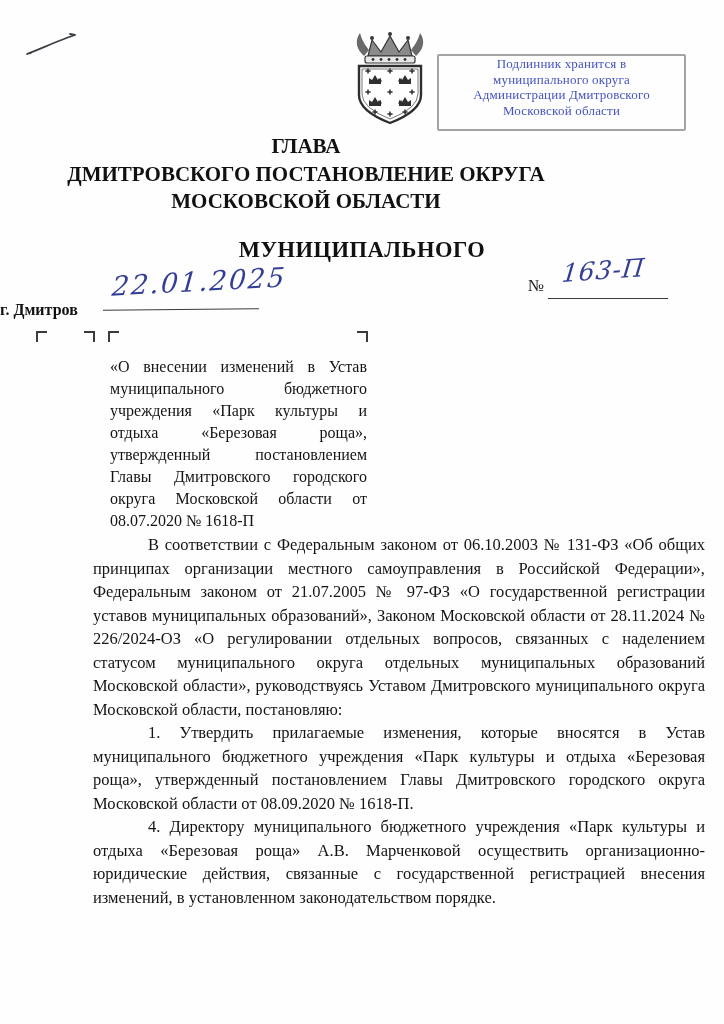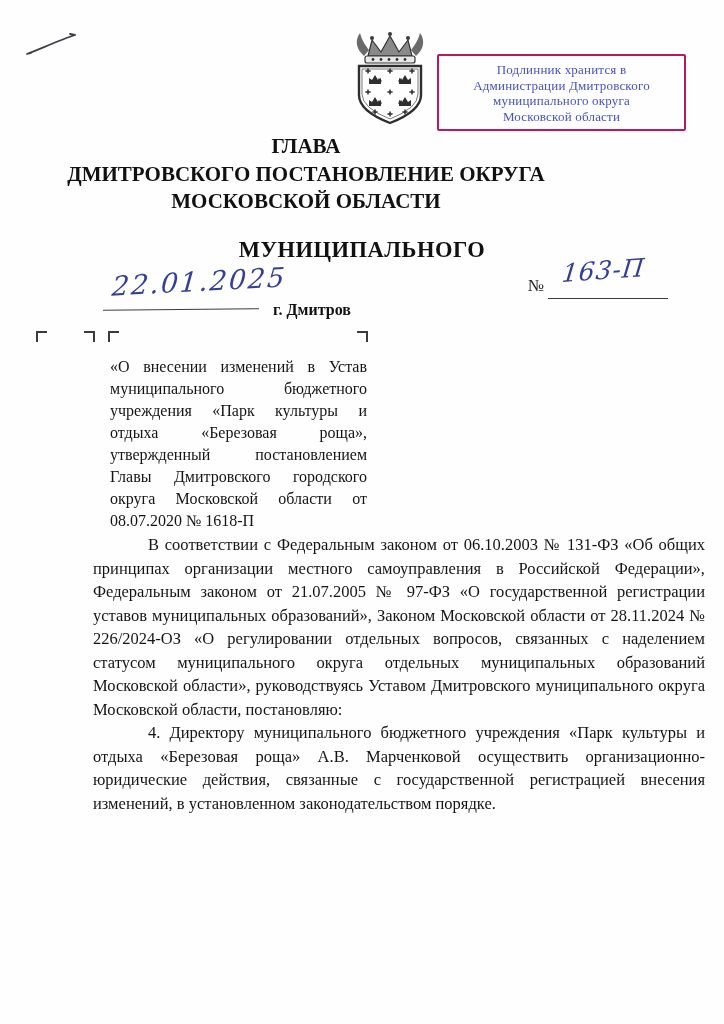--- a/index.html
+++ b/index.html
@@ -9,23 +9,23 @@
     background:#fefefe; overflow:hidden;
     font-family:"Liberation Serif", serif; color:#191919;
   }
   
   .pen-mark { position:absolute; left:24px; top:31px; }
   
   .coat { position:absolute; left:348px; top:29px; }
   
   .stamp {
     position:absolute; left:437px; top:54px; width:249px; height:77px;
-    border:2px solid #be185d; border-radius:2px;
+    border:2px solid #a3a3a3; border-radius:2px;
     color:#4553c0; text-align:center;
-    font-size:13px; line-height:15.5px; padding-top:6px;
+    font-size:13px; line-height:15.5px; 
     letter-spacing:.2px;
   }
   
   .authority {
     position:absolute; left:0; top:133px; width:612px;
     text-align:center; font-weight:bold; font-size:21px; line-height:27.5px;
     color:#111;
   }
   .doctype {
     position:absolute; left:0; top:237px; width:724px;
@@ -48,21 +48,21 @@
   .number-sign { position:absolute; left:528px; top:276px; font-size:17px; color:#222; }
   .number-value {
     position:absolute; left:562px; top:256px; font-size:25px;
     transform:rotate(-4deg) skewX(-10deg); letter-spacing:1px;
   }
   .number-underline {
     position:absolute; left:548px; top:298px; width:120px; height:0;
     border-top:1.6px solid #3c3c3c;
   }
   .place {
-    position:absolute; left:0; top:301px; width:624px; text-align:center;
+    position:absolute; left:0; top:301px; width:624px; 
     font-weight:bold; font-size:16px; color:#111;
   }
   
   .mark { position:absolute; top:331px; width:11px; height:11px; }
   .mark.tl { border-top:2px solid #3b3b3b; border-left:2px solid #3b3b3b; }
   .mark.tr { border-top:2px solid #3b3b3b; border-right:2px solid #3b3b3b; }
   .m1 { left:36px; } .m2 { left:84px; } .m3 { left:108px; } .m4 { left:357px; }
   
   .subject {
     position:absolute; left:110px; top:356px; width:257px;
@@ -122,22 +122,22 @@
       <use href="#cx" x="64" y="63"></use>
     <use href="#cx" x="31" y="74"></use>
       <use href="#cx" x="53" y="74"></use>
     <use href="#cx" x="27" y="83"></use>
       <use href="#cx" x="42" y="85"></use>
       <use href="#cx" x="57" y="83"></use>
   </svg>
 
   <div class="stamp">
     <div>Подлинник хранится в</div>
+    <div>муниципального округа</div>
     <div>Администрации Дмитровского</div>
-    <div>муниципального округа</div>
     <div>Московской области</div>
   </div>
 
   <div class="authority">
     <div>ГЛАВА</div>
     <div>ДМИТРОВСКОГО ПОСТАНОВЛЕНИЕ ОКРУГА</div>
     <div>МОСКОВСКОЙ ОБЛАСТИ</div>
   </div>
 
   <div class="doctype">МУНИЦИПАЛЬНОГО</div>
@@ -153,16 +153,17 @@
 
   <div class="mark tl m1"></div>
   <div class="mark tr m2"></div>
   <div class="mark tl m3"></div>
   <div class="mark tr m4"></div>
 
   <div class="subject">«О внесении изменений в Устав муниципального бюджетного учреждения «Парк культуры и отдыха «Березовая роща», утвержденный постановлением Главы Дмитровского городского округа Московской области от 08.07.2020 № 1618-П</div>
 
   <div class="body-text">
     <p>В соответствии с Федеральным законом от 06.10.2003 № 131-ФЗ «Об общих принципах организации местного самоуправления в Российской Федерации», Федеральным законом от 21.07.2005 № 97-ФЗ «О государственной регистрации уставов муниципальных образований», Законом Московской области от 28.11.2024 № 226/2024-ОЗ «О регулировании отдельных вопросов, связанных с наделением статусом муниципального округа отдельных муниципальных образований Московской области», руководствуясь Уставом Дмитровского муниципального округа Московской области, постановляю:</p>
+    <p>1. Утвердить прилагаемые изменения, которые вносятся в Устав муниципального бюджетного учреждения «Парк культуры и отдыха «Березовая роща», утвержденный постановлением Главы Дмитровского городского округа Московской области от 08.09.2020 № 1618-П.</p>
     <p>4. Директору муниципального бюджетного учреждения «Парк культуры и отдыха «Березовая роща» А.В. Марченковой осуществить организационно-юридические действия, связанные с государственной регистрацией внесения изменений, в установленном законодательством порядке.</p>
   </div>
 
 </div>
 
 </body></html>

